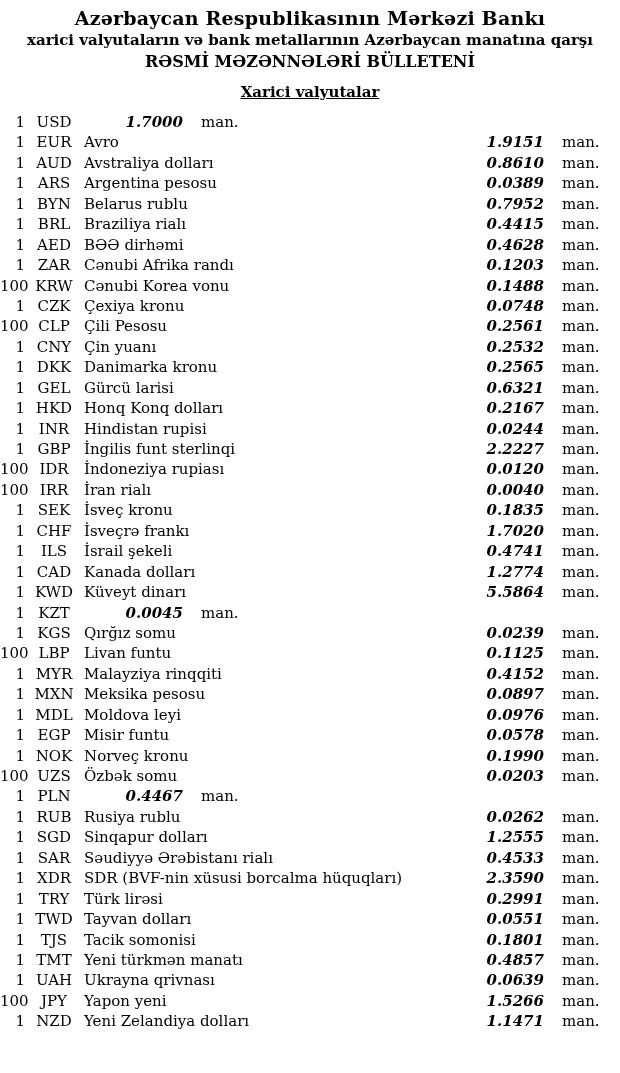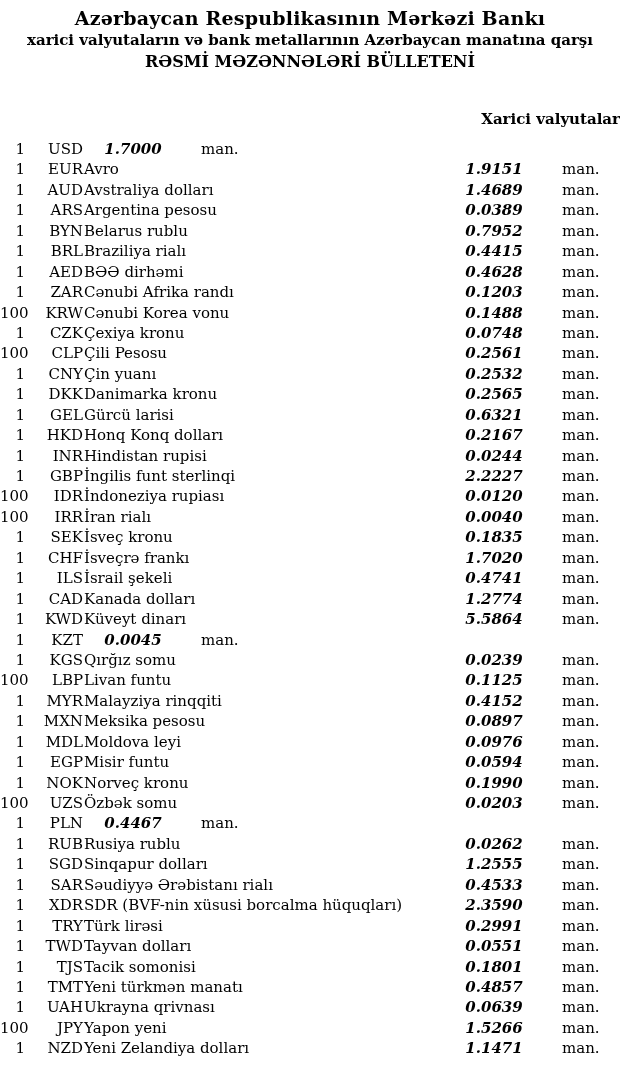--- a/index.html
+++ b/index.html
@@ -37,57 +37,58 @@
     font-size: 15px;
     font-weight: bold;
     line-height: 21px;
   }
   .bulletin-title {
     font-size: 16px;
     font-weight: bold;
     line-height: 22px;
   }
   .section-title {
-    margin-top: 36px;
-    text-align: right;
+    margin-top: 9px;
+    text-align: center;
     font-size: 15px;
     font-weight: bold;
     line-height: 20px;
+    text-decoration: underline;
   }
   .rows {
     margin-top: 10px;
   }
   .row {
     display: flex;
     align-items: baseline;
     height: 20.45px;
     line-height: 20.45px;
     font-size: 15px;
     padding-right: 20px;
   }
   .qty {
     width: 25px;
     text-align: right;
     flex: none;
   }
   .code {
     width: 58px;
-    text-align: right;
+    text-align: center;
     flex: none;
   }
   .name {
     flex: 1 1 auto;
     text-align: left;
     padding-left: 1px;
     white-space: nowrap;
     overflow: hidden;
   }
   .rate {
     width: 100px;
-    text-align: center;
+    text-align: right;
     flex: none;
     font-weight: bold;
     font-style: italic;
   }
   .unit {
     width: 38px;
     margin-left: 18px;
     text-align: left;
     flex: none;
   }
@@ -117,21 +118,21 @@
     <span class="code">EUR</span>
     <span class="name">Avro</span>
     <span class="rate">1.9151</span>
     <span class="unit">man.</span>
   </div>
 
   <div class="row">
     <span class="qty">1</span>
     <span class="code">AUD</span>
     <span class="name">Avstraliya dolları</span>
-    <span class="rate">1.4689</span>
+    <span class="rate">0.8610</span>
     <span class="unit">man.</span>
   </div>
 
   <div class="row">
     <span class="qty">1</span>
     <span class="code">ARS</span>
     <span class="name">Argentina pesosu</span>
     <span class="rate">0.0389</span>
     <span class="unit">man.</span>
   </div>
@@ -340,21 +341,21 @@
     <span class="code">MDL</span>
     <span class="name">Moldova leyi</span>
     <span class="rate">0.0976</span>
     <span class="unit">man.</span>
   </div>
 
   <div class="row">
     <span class="qty">1</span>
     <span class="code">EGP</span>
     <span class="name">Misir funtu</span>
-    <span class="rate">0.0594</span>
+    <span class="rate">0.0578</span>
     <span class="unit">man.</span>
   </div>
 
   <div class="row">
     <span class="qty">1</span>
     <span class="code">NOK</span>
     <span class="name">Norveç kronu</span>
     <span class="rate">0.1990</span>
     <span class="unit">man.</span>
   </div>

